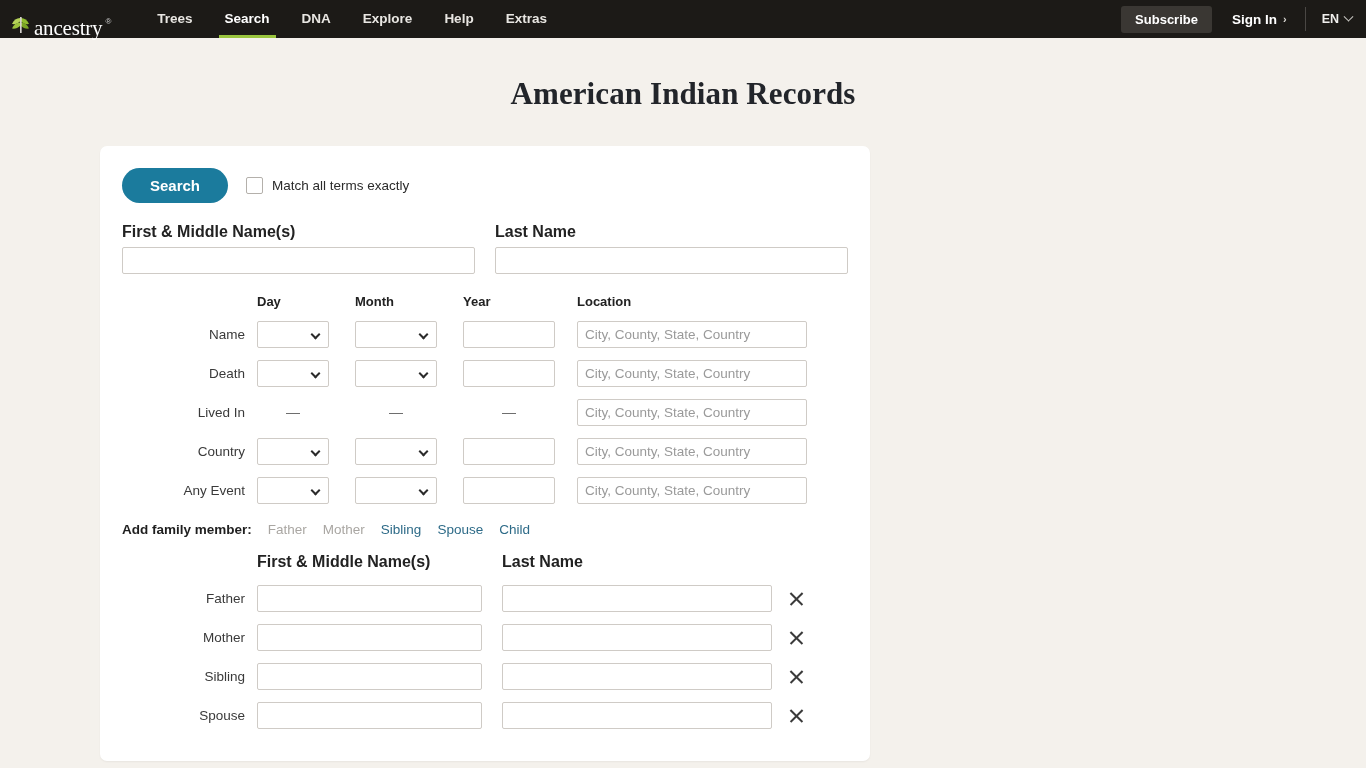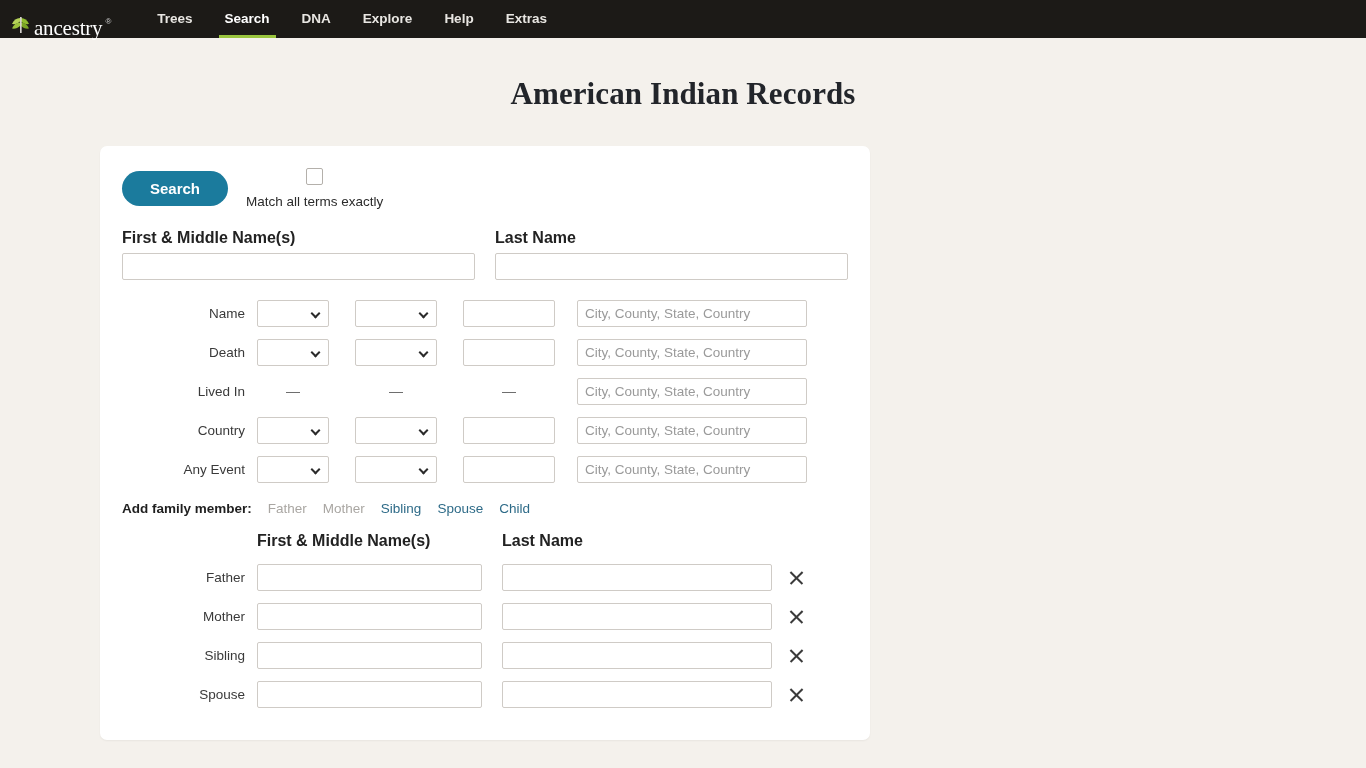--- a/index.html
+++ b/index.html
@@ -173,21 +173,20 @@
     font-weight: bold;
     padding: 9px 28px;
     cursor: pointer;
     font-family: "Liberation Sans", sans-serif;
   }
   #match-wrap {
     display: flex;
     align-items: center;
     gap: 9px;
     cursor: pointer;
-    flex-direction: column;
   }
   .cbox {
     width: 17px; height: 17px;
     border: 1px solid #b4b0ab;
     border-radius: 2px;
     background: #fff;
   }
   #match-label { font-size: 13.5px; color: #2b2b2b; }
 
   
@@ -331,20 +330,32 @@
 
   <div class="navlinks">
     <div class="navlink">Trees</div>
     <div class="navlink active">Search</div>
     <div class="navlink">DNA</div>
     <div class="navlink">Explore</div>
     <div class="navlink">Help</div>
     <div class="navlink">Extras</div>
   </div>
 
+  <div id="navright">
+    <button id="subscribe-btn">Subscribe</button>
+    <div id="signin">
+      <span>Sign In</span>
+      <span class="chev-r">›</span>
+    </div>
+    <div id="navdivider"></div>
+    <div id="lang">
+      <span>EN</span>
+      <span class="chev-d"></span>
+    </div>
+  </div>
 </div>
 
 <h1 id="page-title">American Indian Records</h1>
 
 <div id="content">
 
   <div id="search-card">
 
     <div id="search-top">
       <button id="search-btn">Search</button>
@@ -360,20 +371,27 @@
         <input class="txtin" type="text" value="" style="">
       </div>
       <div class="namecol">
         <div class="lbl-head">Last Name</div>
         <input class="txtin" type="text" value="" style="">
       </div>
     </div>
 
     <div id="grid">
 
+      <div class="grow">
+        <div class="ghead"></div>
+        <div class="cell-day hdr">Day</div>
+        <div class="cell-month hdr">Month</div>
+        <div class="cell-year hdr">Year</div>
+        <div class="cell-loc hdr">Location</div>
+      </div>
 
       <div class="grow">
         <div class="glabel">Name</div>
         <div class="cell-day">
             <div class="selbox">
               <span class="arrow"></span>
             </div>
           </div>
         <div class="cell-month">
             <div class="selbox">

